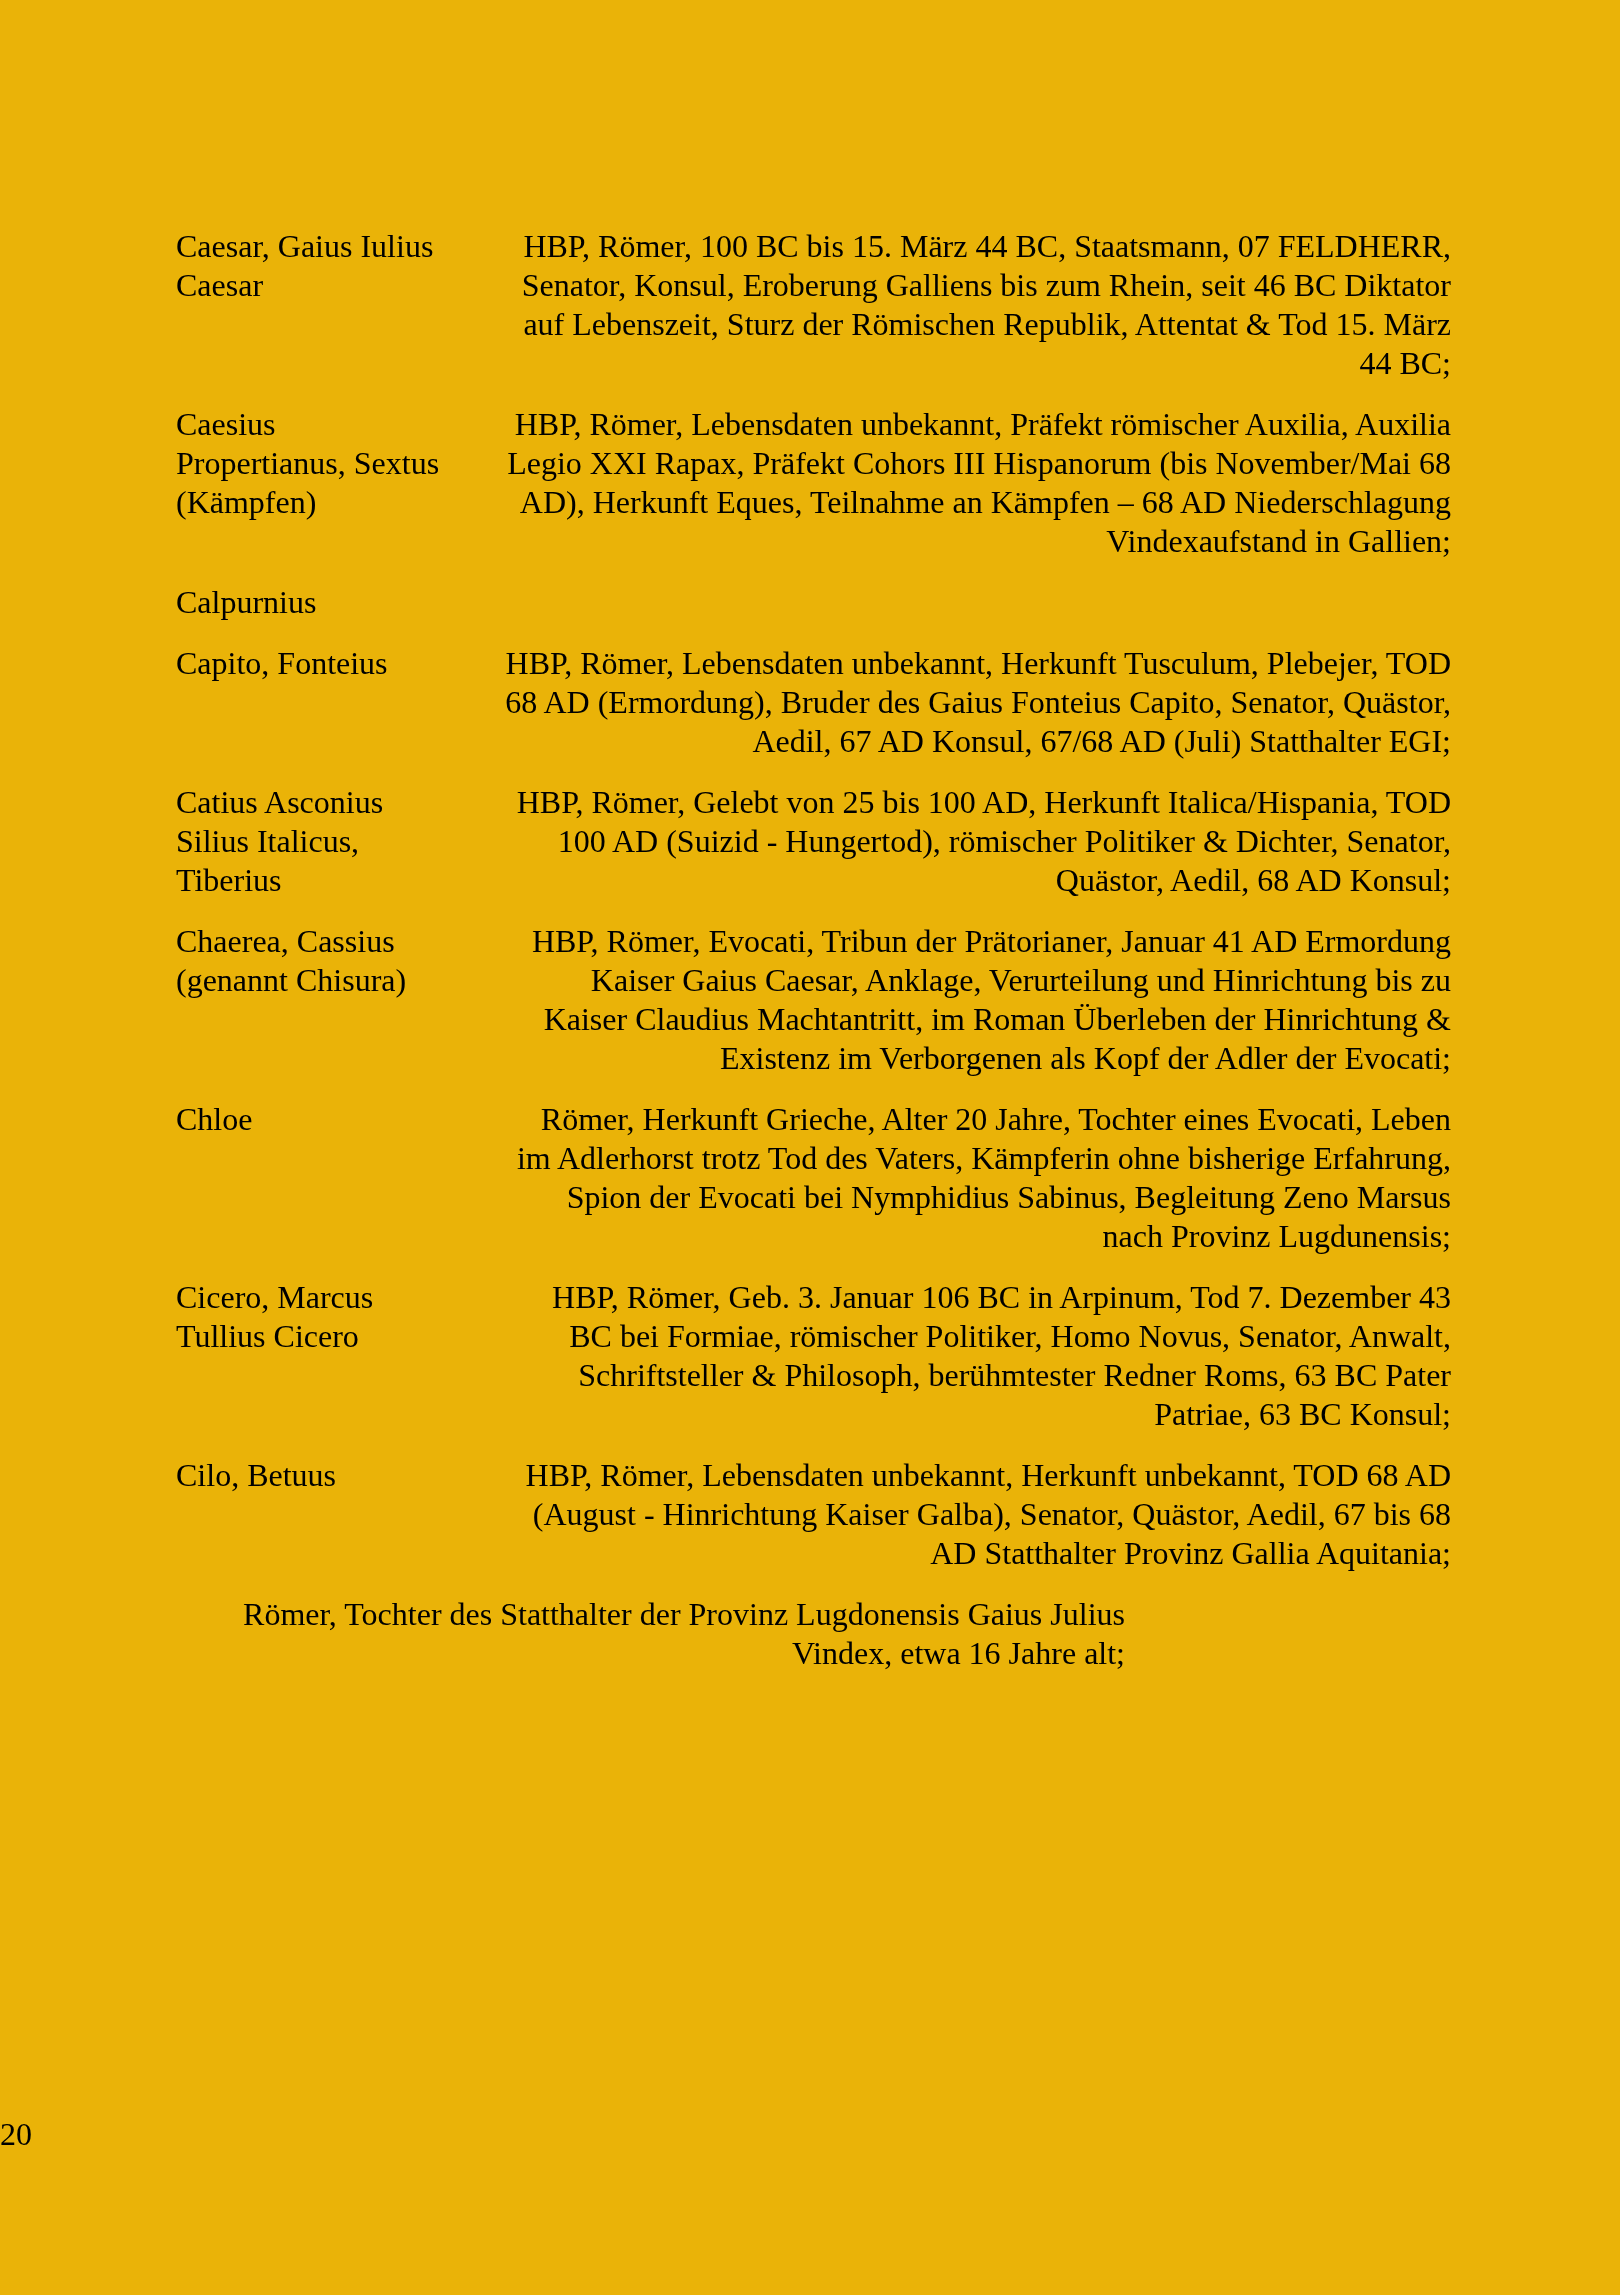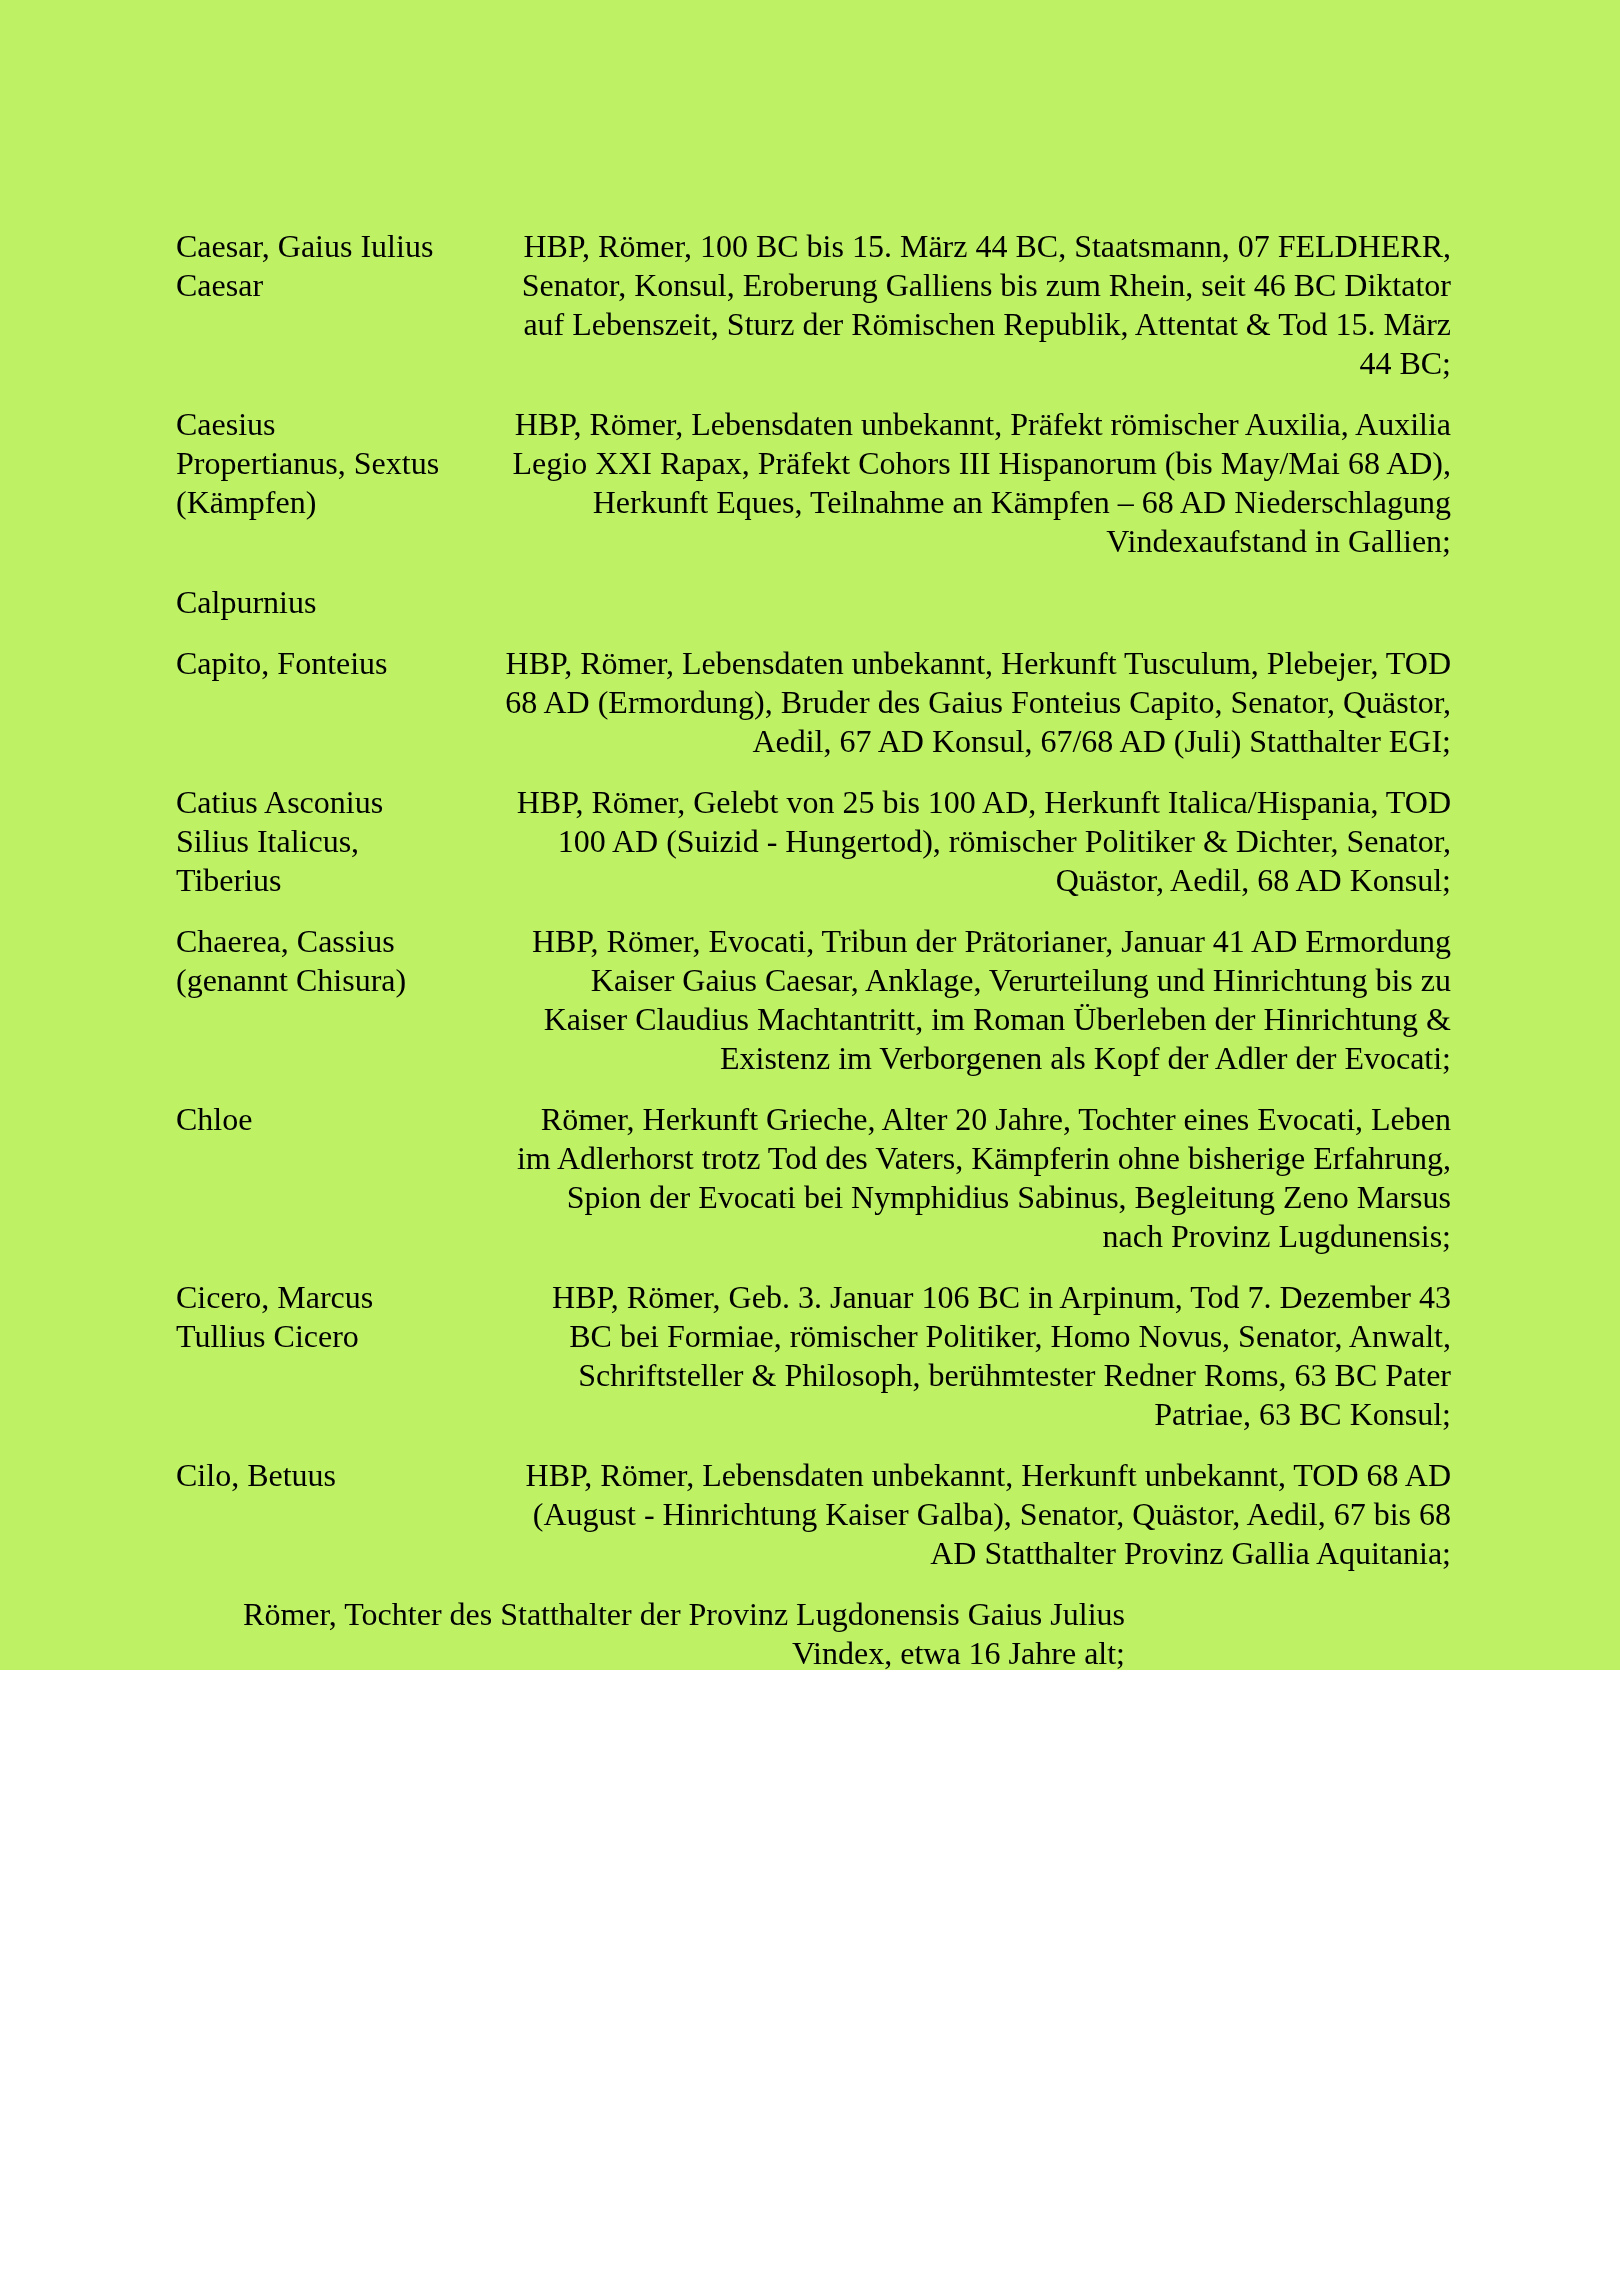--- a/index.html
+++ b/index.html
@@ -3,22 +3,22 @@
 <meta charset="utf-8">
 <style>
   html, body {
     margin: 0;
     padding: 0;
     background: #ffffff;
   }
   .page {
     position: relative;
     width: 1620px;
-    height: 1670px;
-    background: #bef264;
+    height: 2295px;
+    background: #eab308;
     color: #000000;
     font-family: "Liberation Serif", "DejaVu Serif", serif;
     font-size: 32px;
     line-height: 39px;
     overflow: hidden;
   }
   .glossary {
     position: absolute;
     left: 176px;
     top: 227px;
@@ -60,21 +60,21 @@
     <div class="entry">
       <div class="entry-name">Caesar, Gaius Iulius
 Caesar</div>
       <div class="entry-desc">HBP, Römer, 100 BC bis 15. März 44 BC, Staatsmann, 07 FELDHERR, Senator, Konsul, Eroberung Galliens bis zum Rhein, seit 46 BC Diktator auf Lebenszeit, Sturz der Römischen Republik, Attentat &amp; Tod 15. März 44 BC;</div>
     </div>
 
     <div class="entry">
       <div class="entry-name">Caesius
 Propertianus, Sextus
 (Kämpfen)</div>
-      <div class="entry-desc">HBP, Römer, Lebensdaten unbekannt, Präfekt römischer Auxilia, Auxilia Legio XXI Rapax, Präfekt Cohors III Hispanorum (bis May/Mai 68 AD), Herkunft Eques, Teilnahme an Kämpfen – 68 AD Niederschlagung Vindexaufstand in Gallien;</div>
+      <div class="entry-desc">HBP, Römer, Lebensdaten unbekannt, Präfekt römischer Auxilia, Auxilia Legio XXI Rapax, Präfekt Cohors III Hispanorum (bis November/Mai 68 AD), Herkunft Eques, Teilnahme an Kämpfen – 68 AD Niederschlagung Vindexaufstand in Gallien;</div>
     </div>
 
     <div class="entry">
       <div class="entry-name">Calpurnius</div>
     </div>
 
 
     <div class="entry">
       <div class="entry-name">Capito, Fonteius</div>
       <div class="entry-desc">HBP, Römer, Lebensdaten unbekannt, Herkunft Tusculum, Plebejer, TOD 68 AD (Ermordung), Bruder des Gaius Fonteius Capito, Senator, Quästor, Aedil, 67 AD Konsul, 67/68 AD (Juli) Statthalter EGI;</div>

